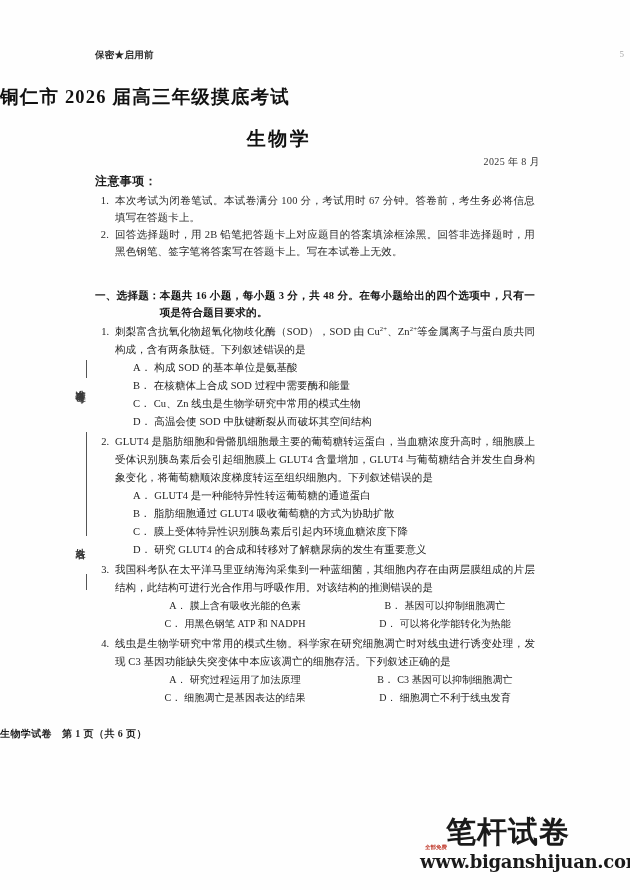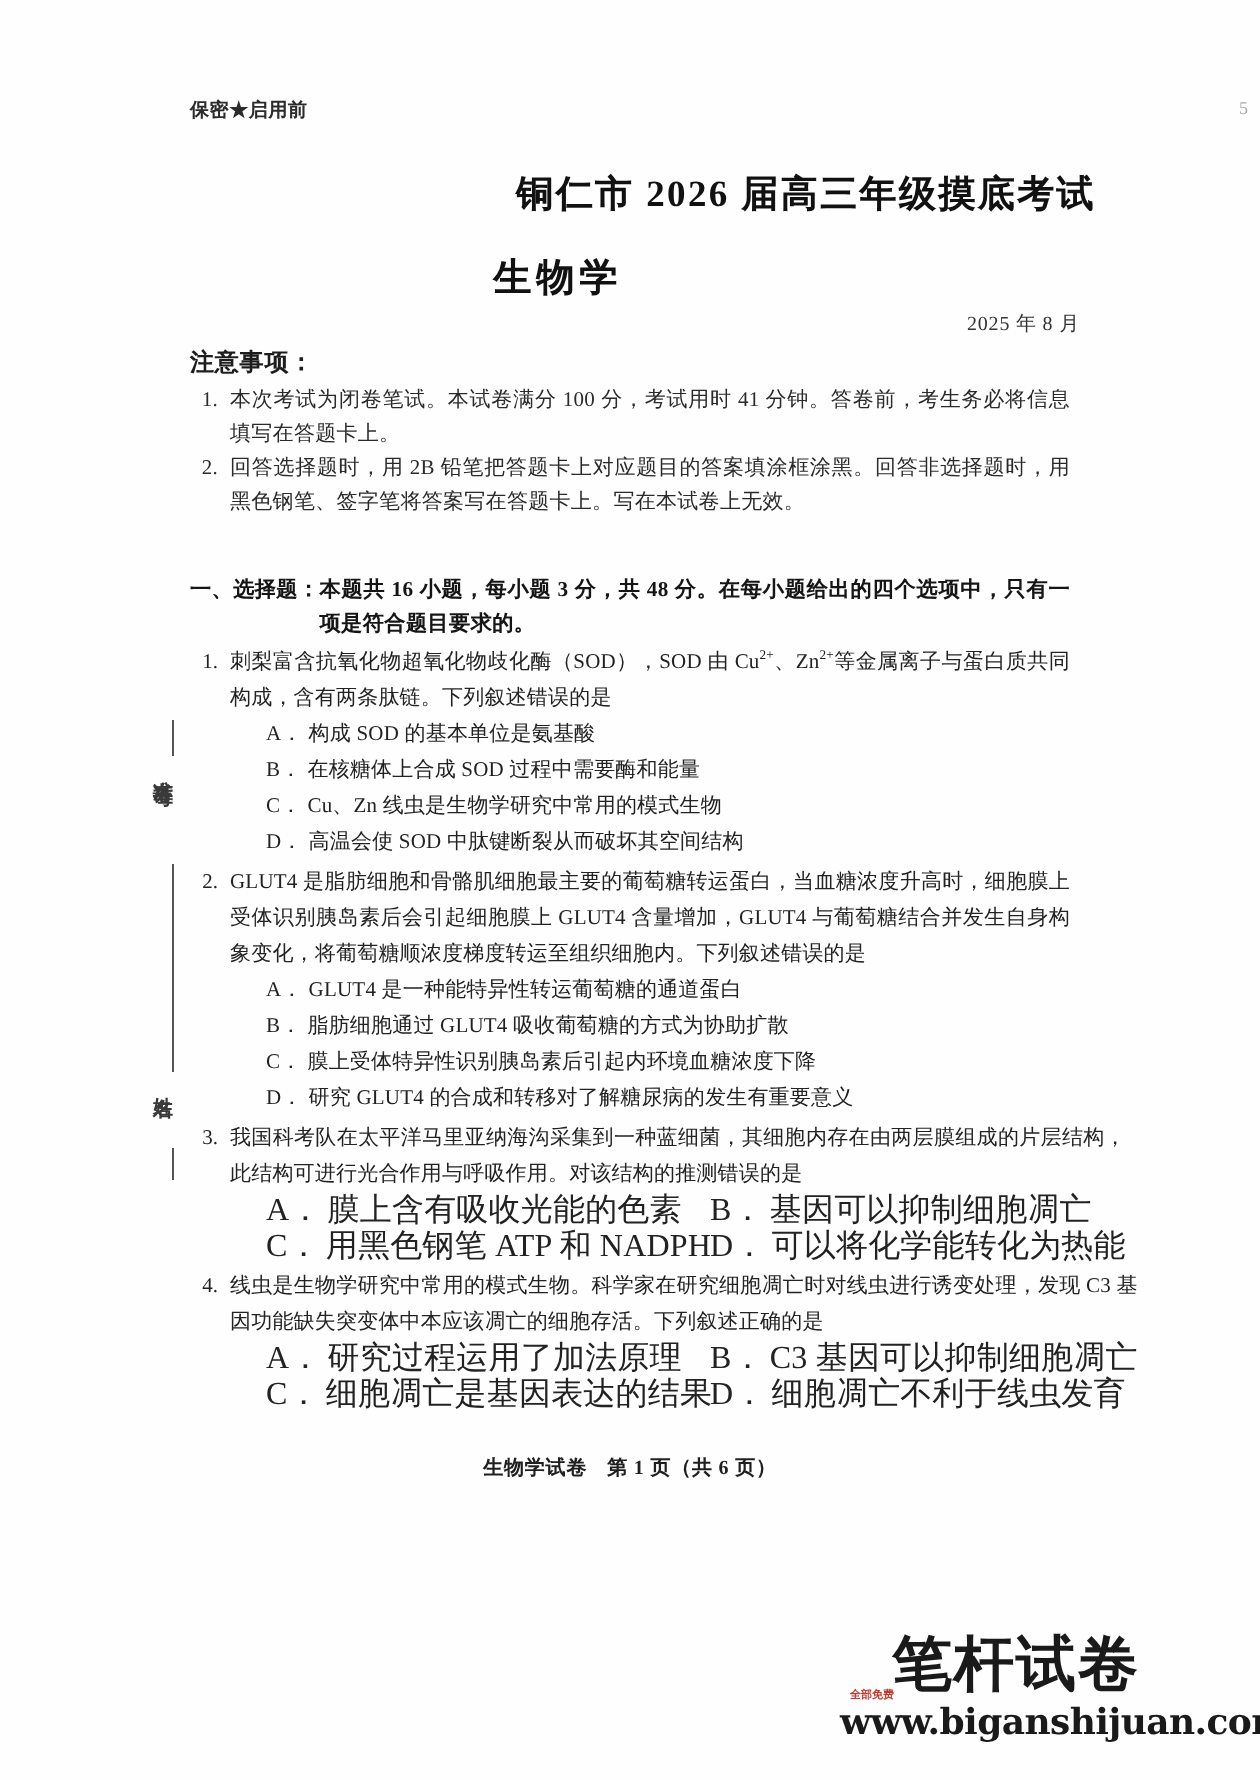--- a/index.html
+++ b/index.html
@@ -46,21 +46,21 @@
     color: #2b2b2b;
     letter-spacing: 0.3px;
   }
 
   
   .exam-title {
     position: absolute;
     left: 0;
     top: 84px;
     width: 548px;
-    text-align: right;
+    text-align: left;
     font-size: 18.5px;
     font-weight: bold;
     letter-spacing: 1.2px;
     color: #111;
   }
   .subject-title {
     position: absolute;
     left: 0;
     top: 126px;
     width: 558px;
@@ -175,26 +175,27 @@
     white-space: nowrap;
   }
   .opt-letter { margin-right: 3px; }
 
   
   .opts-grid {
     display: grid;
     grid-template-columns: 222px 1fr;
   }
   .opts-grid .opt {
-    font-size: 16px;
+    font-size: 10px;
     line-height: 18px;
     color: #222;
     padding-left: 18px;
     letter-spacing: 0.1px;
     white-space: nowrap;
+    text-align: center;
   }
 
   
   .seal-strip {
     position: absolute;
     left: 62px;
     top: 360px;
     width: 34px;
     height: 230px;
   }
@@ -223,21 +224,20 @@
   }
   .seal-text.t-exam-no { top: 22px; }
   .seal-text.t-name    { top: 180px; }
 
   
   .footer {
     position: absolute;
     left: 0;
     top: 727px;
     width: 630px;
-    text-align: center;
     font-size: 10px;
     font-weight: bold;
     color: #1f1f1f;
     letter-spacing: 0.4px;
   }
   .footer .f-gap { display: inline-block; width: 10px; }
 
   
   .watermark {
     position: absolute;
@@ -288,21 +288,21 @@
 
   <div class="exam-title">铜仁市 2026 届高三年级摸底考试</div>
   <div class="subject-title">生物学</div>
   <div class="exam-date">2025 年 8 月</div>
 
   <div class="notice">
     <div class="notice-head">注意事项：</div>
     <div id="notice-list">
         <div class="notice-item">
           <span class="notice-num">1.</span>
-          <span class="notice-text">本次考试为闭卷笔试。本试卷满分 100 分，考试用时 41 分钟。答卷前，考生务必将信息填写在答题卡上。</span>
+          <span class="notice-text">本次考试为闭卷笔试。本试卷满分 100 分，考试用时 67 分钟。答卷前，考生务必将信息填写在答题卡上。</span>
         </div>
         <div class="notice-item">
           <span class="notice-num">2.</span>
           <span class="notice-text">回答选择题时，用 2B 铅笔把答题卡上对应题目的答案填涂框涂黑。回答非选择题时，用黑色钢笔、签字笔将答案写在答题卡上。写在本试卷上无效。</span>
         </div>
       </div>
   </div>
 
   <div class="seal-strip">
     <div class="seal-rule r1"></div>

